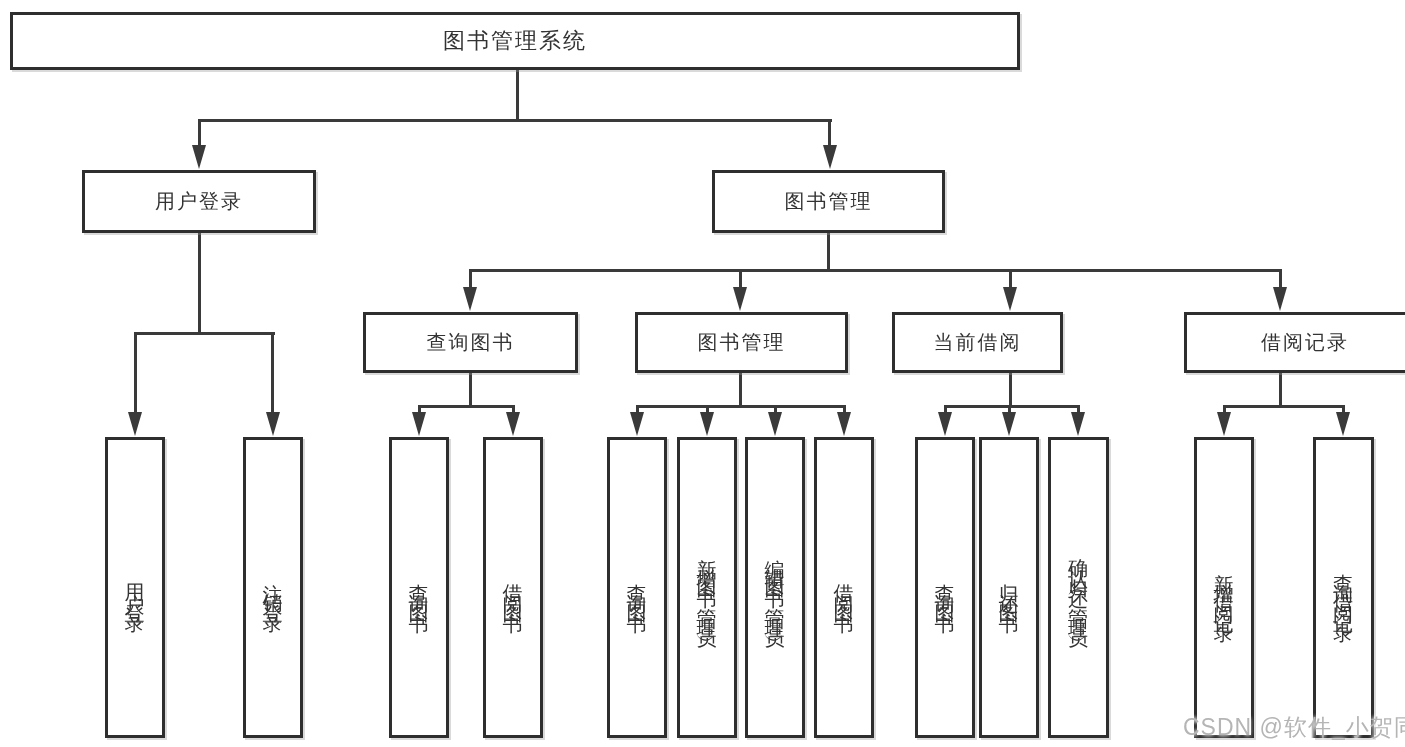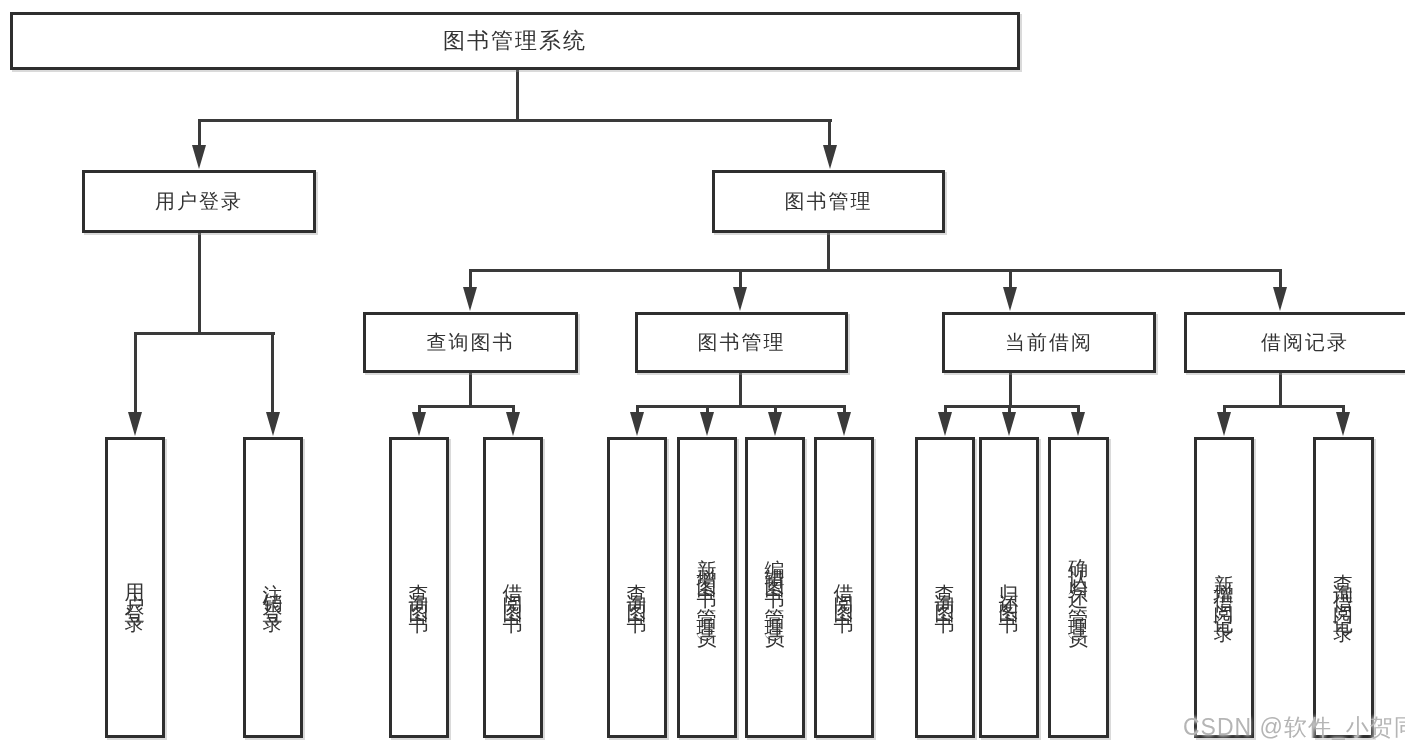--- a/index.html
+++ b/index.html
@@ -112,21 +112,21 @@
   <div class="box" style="left:712px;top:170px;width:233px;height:63px">
     <span class="hlabel">图书管理</span>
   </div>
 
   <div class="box" style="left:363px;top:312px;width:215px;height:61px">
     <span class="hlabel">查询图书</span>
   </div>
   <div class="box" style="left:635px;top:312px;width:213px;height:61px">
     <span class="hlabel">图书管理</span>
   </div>
-  <div class="box" style="left:942px;top:312px;width:214px;height:61px">
+  <div class="box" style="left:892px;top:312px;width:171px;height:61px">
     <span class="hlabel">当前借阅</span>
   </div>
   <div class="box" style="left:1184px;top:312px;width:242px;height:61px">
     <span class="hlabel">借阅记录</span>
   </div>
 
   <div class="box" style="left:105px;top:437px;width:60px;height:301px">
     <span class="vlabel">用户登录</span>
   </div>
   <div class="box" style="left:243px;top:437px;width:60px;height:301px">

